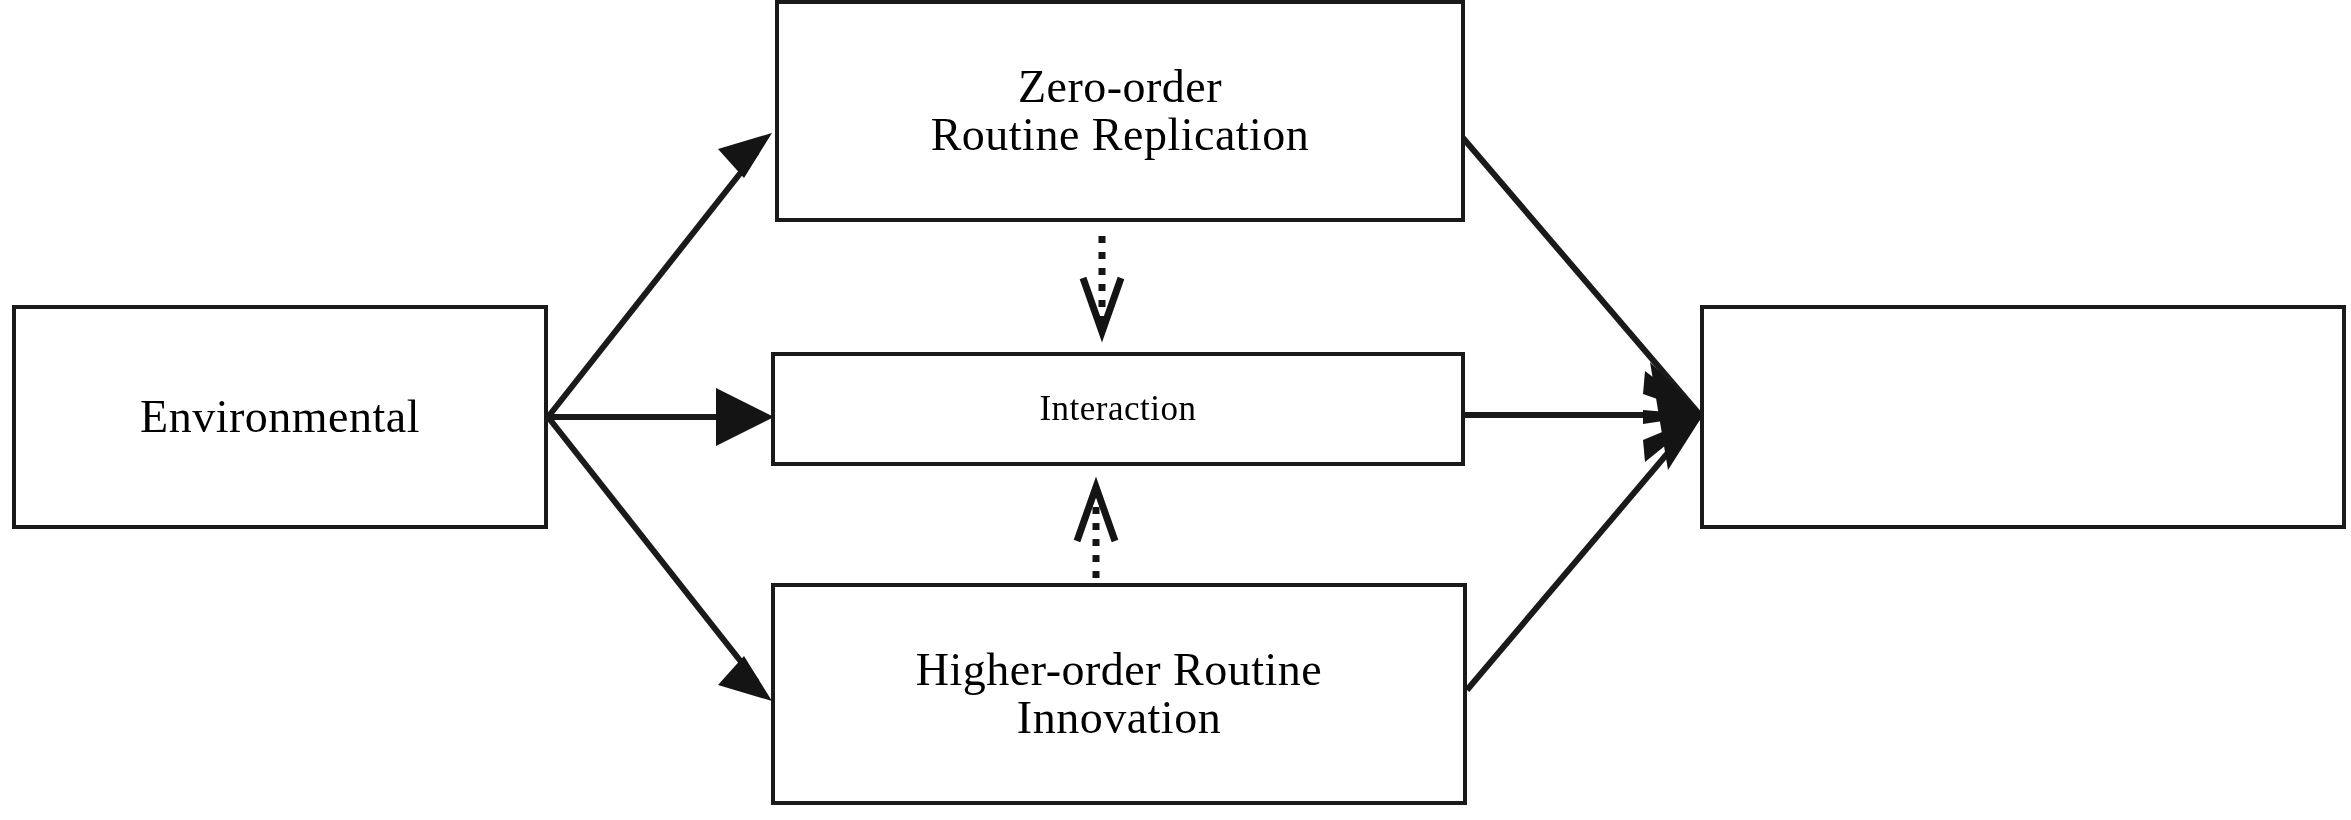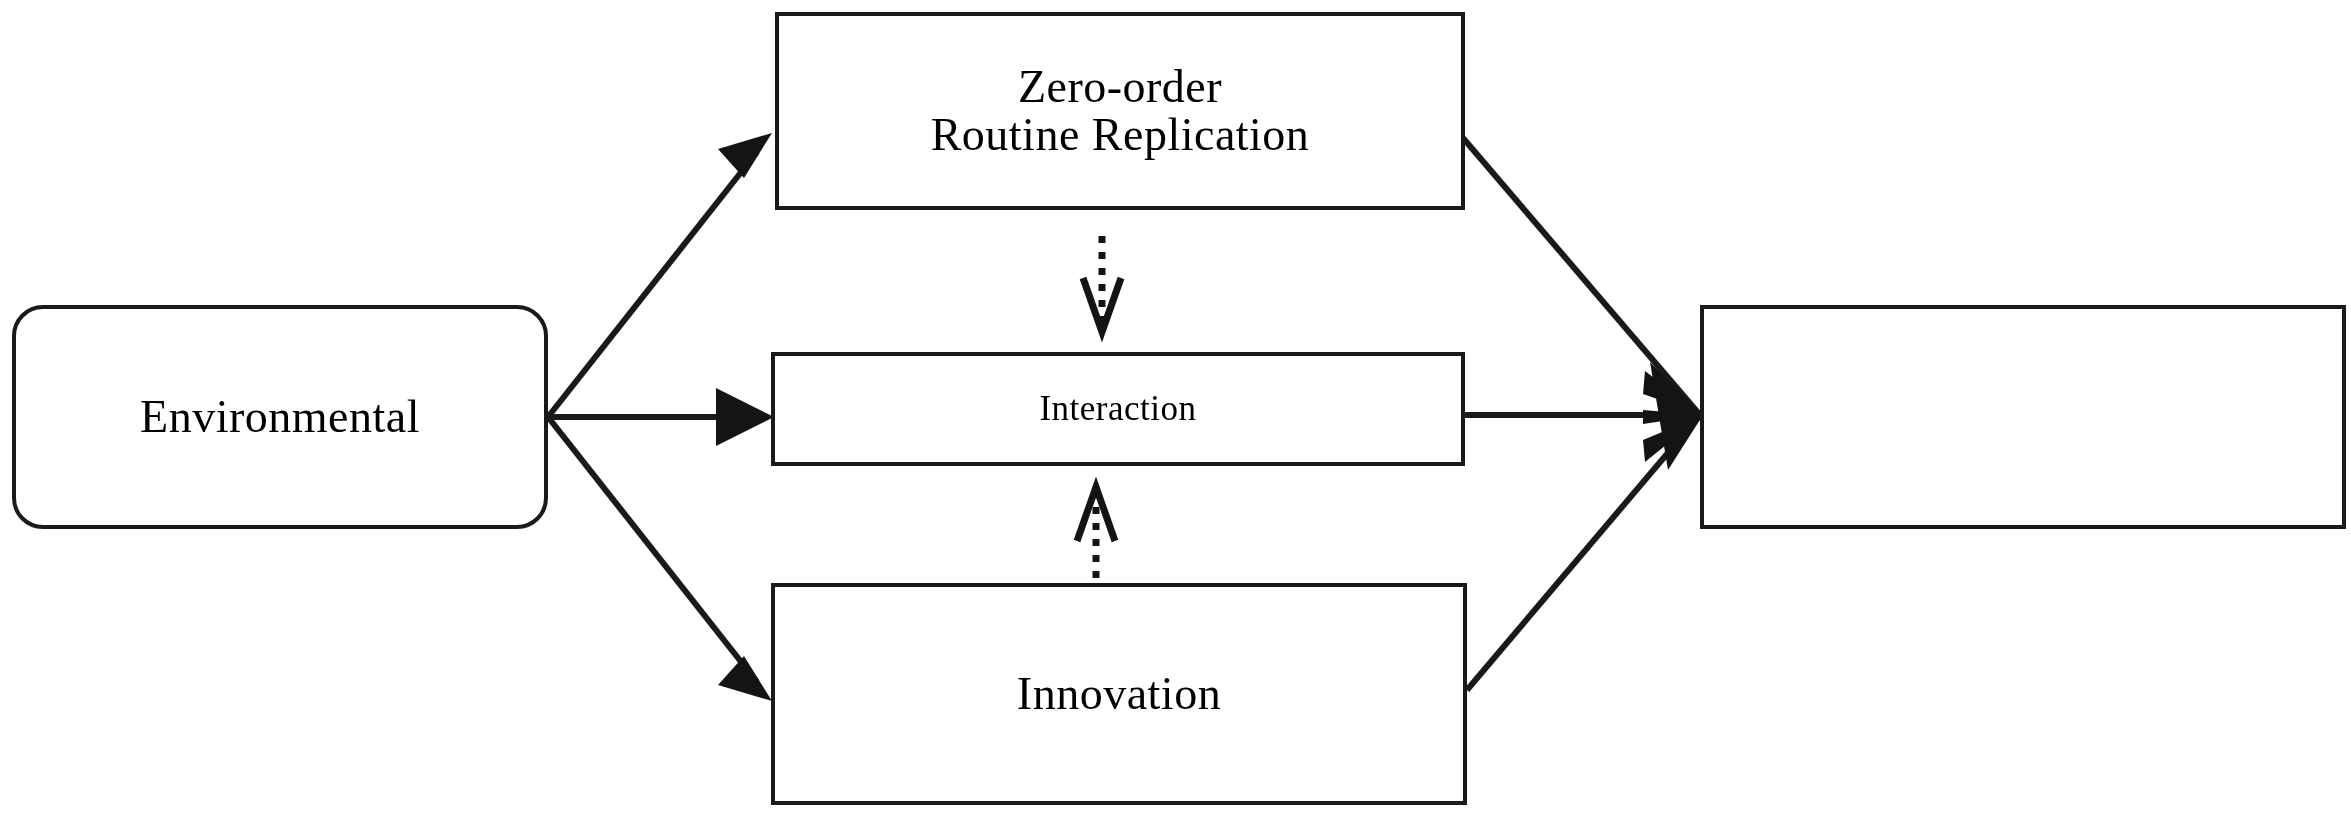--- a/index.html
+++ b/index.html
@@ -40,22 +40,22 @@
     z-index: 3;
   }
   .node-line {
     display: block;
     white-space: nowrap;
   }
   .node-line + .node-line {
   }
 
   
-  #node-environmental-management { left: 12px;   top: 305px; width: 536px; height: 224px; border-radius: 31px; }
-  #node-zero-order-routine       { left: 775px;  top: 12px;  width: 690px; height: 198px; }
+  #node-environmental-management { left: 12px;   top: 305px; width: 536px; height: 224px; }
+  #node-zero-order-routine       { left: 775px;  top: 0;  width: 690px; height: 222px; }
   #node-interaction              { left: 771px;  top: 352px; width: 694px; height: 114px; }
   #node-higher-order-routine     { left: 771px;  top: 583px; width: 696px; height: 222px; }
   #node-green-process-innovation { left: 1700px; top: 305px; width: 646px; height: 224px; }
 
   #node-interaction .node-line { font-size: 35px; }
 </style>
 </head>
 <body>
 
 <div id="canvas">
@@ -114,19 +114,20 @@
   <div class="node-box" id="node-zero-order-routine">
     <span class="node-line">Zero-order</span>
     <span class="node-line">Routine Replication</span>
   </div>
 
   <div class="node-box" id="node-interaction">
     <span class="node-line">Interaction</span>
   </div>
 
   <div class="node-box" id="node-higher-order-routine">
+    <span class="node-line">Higher-order Routine</span>
     <span class="node-line">Innovation</span>
   </div>
 
   <div class="node-box" id="node-green-process-innovation">
   </div>
 
 </div>
 
 </body></html>

